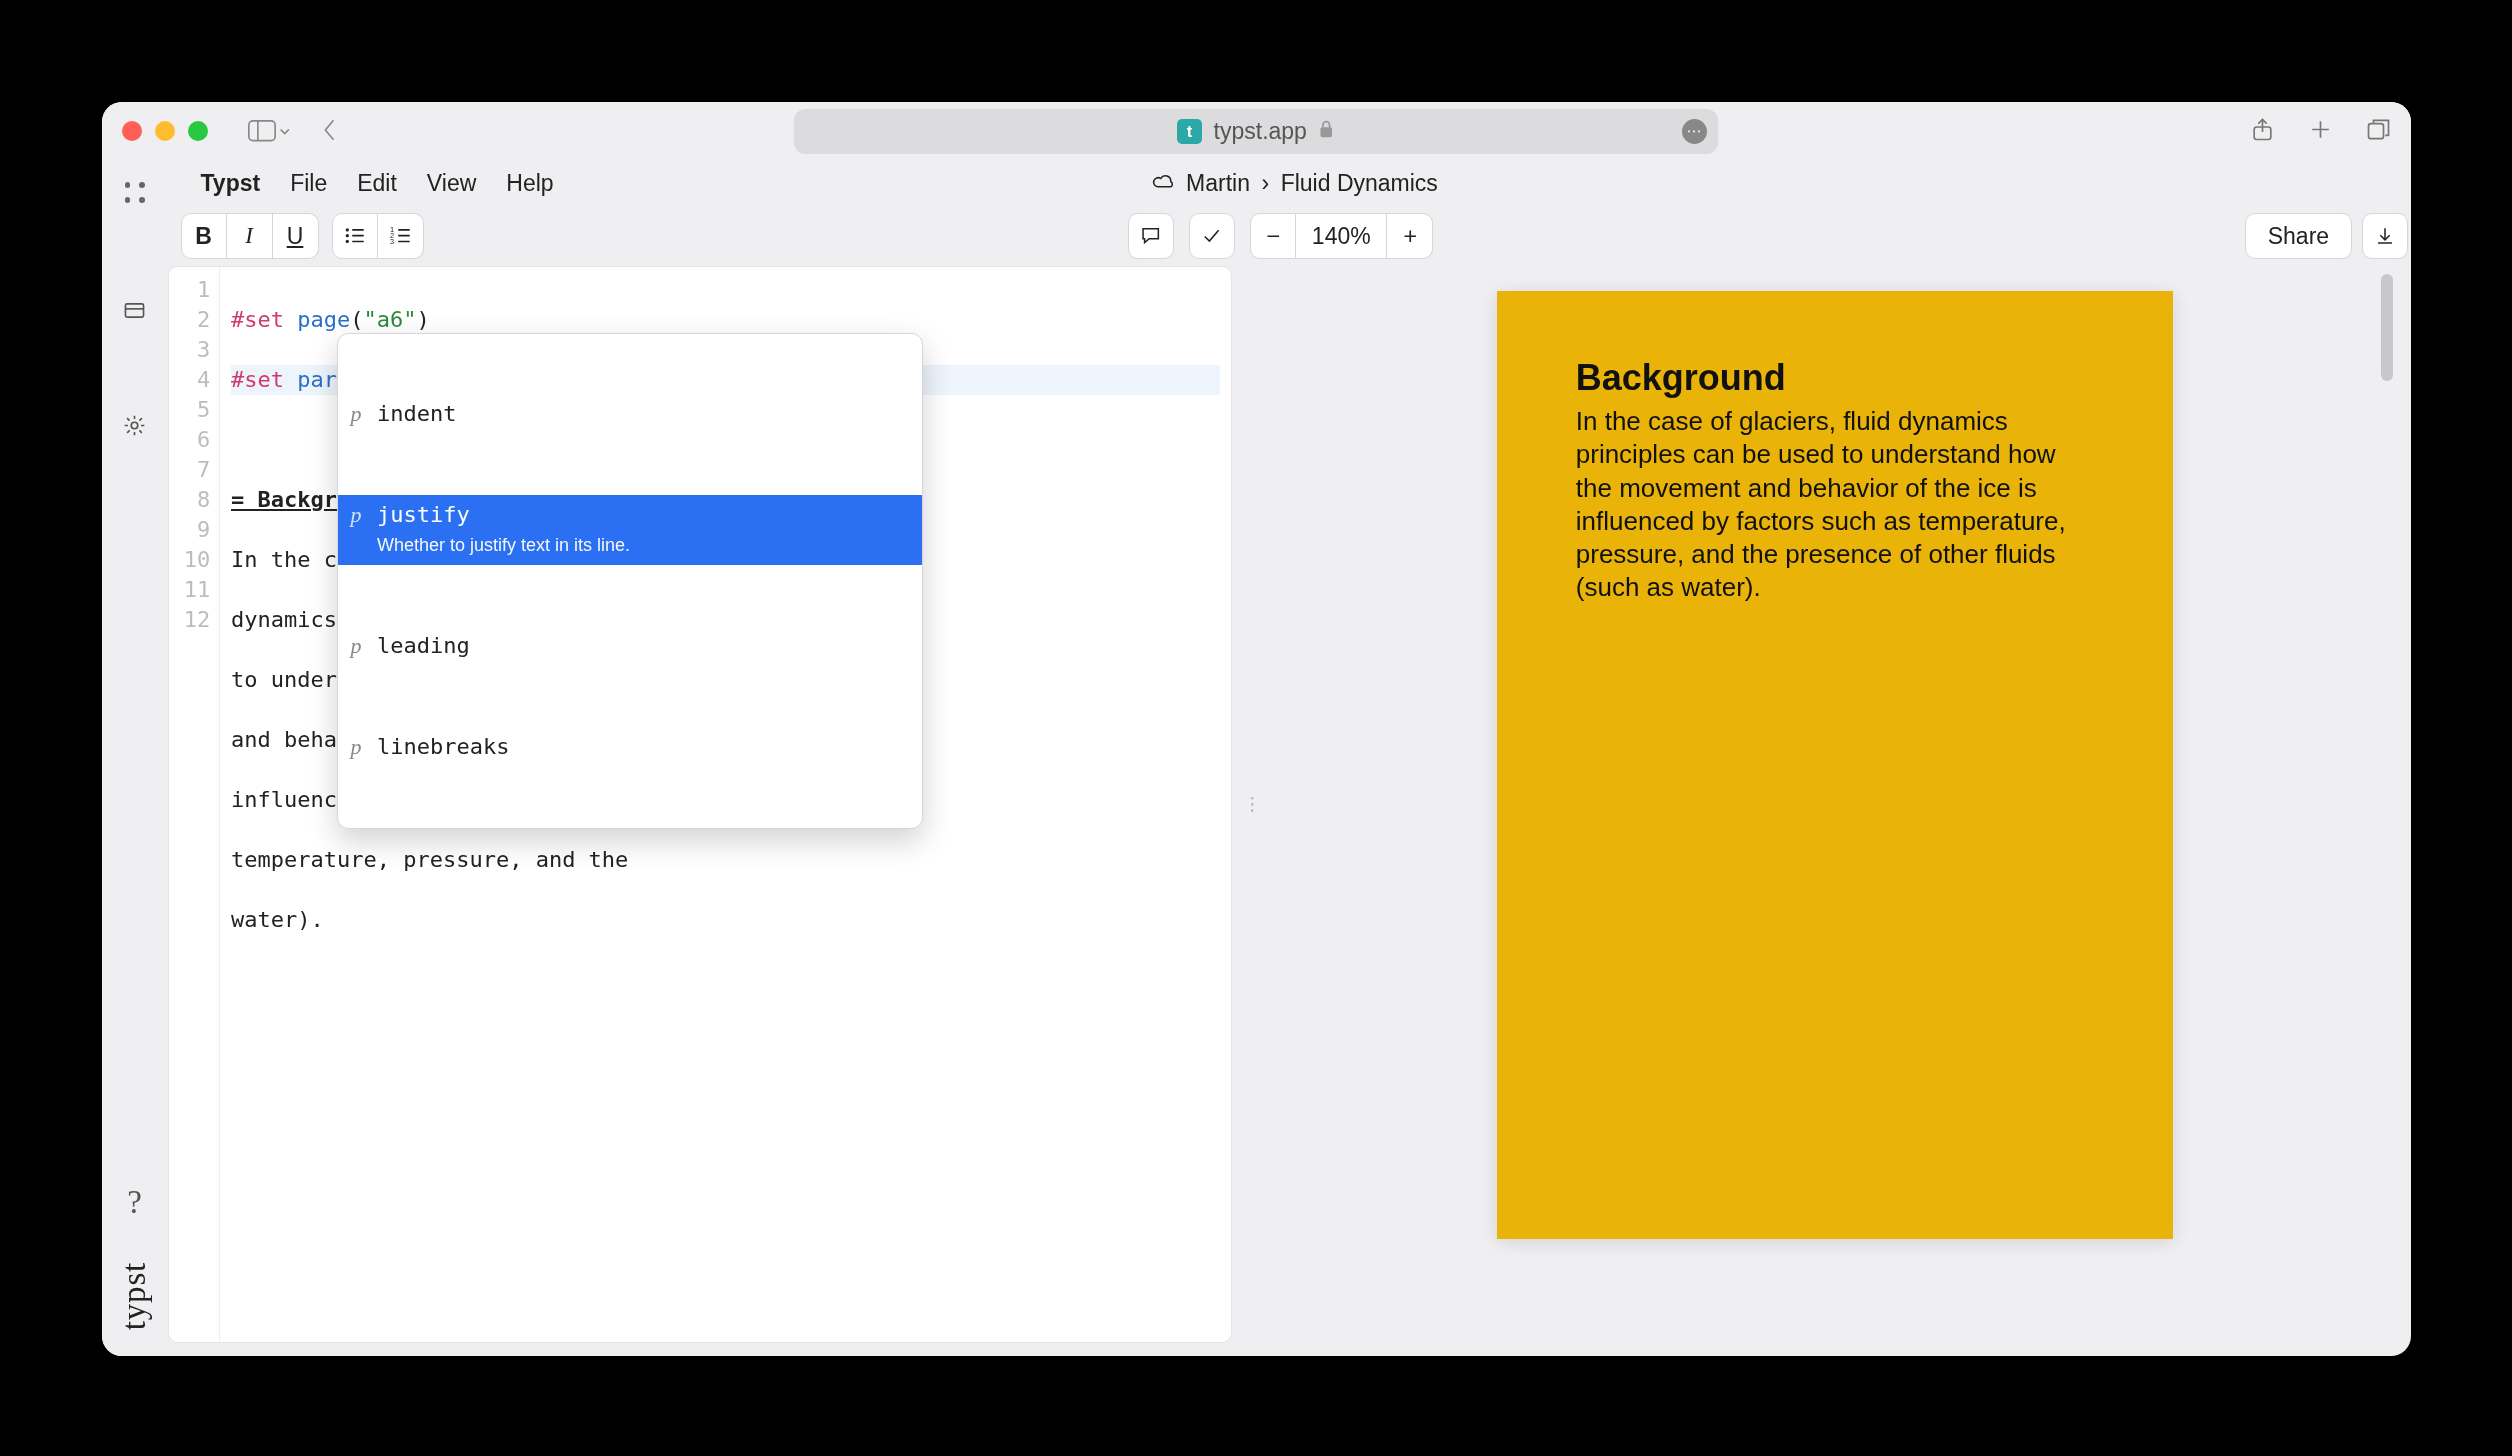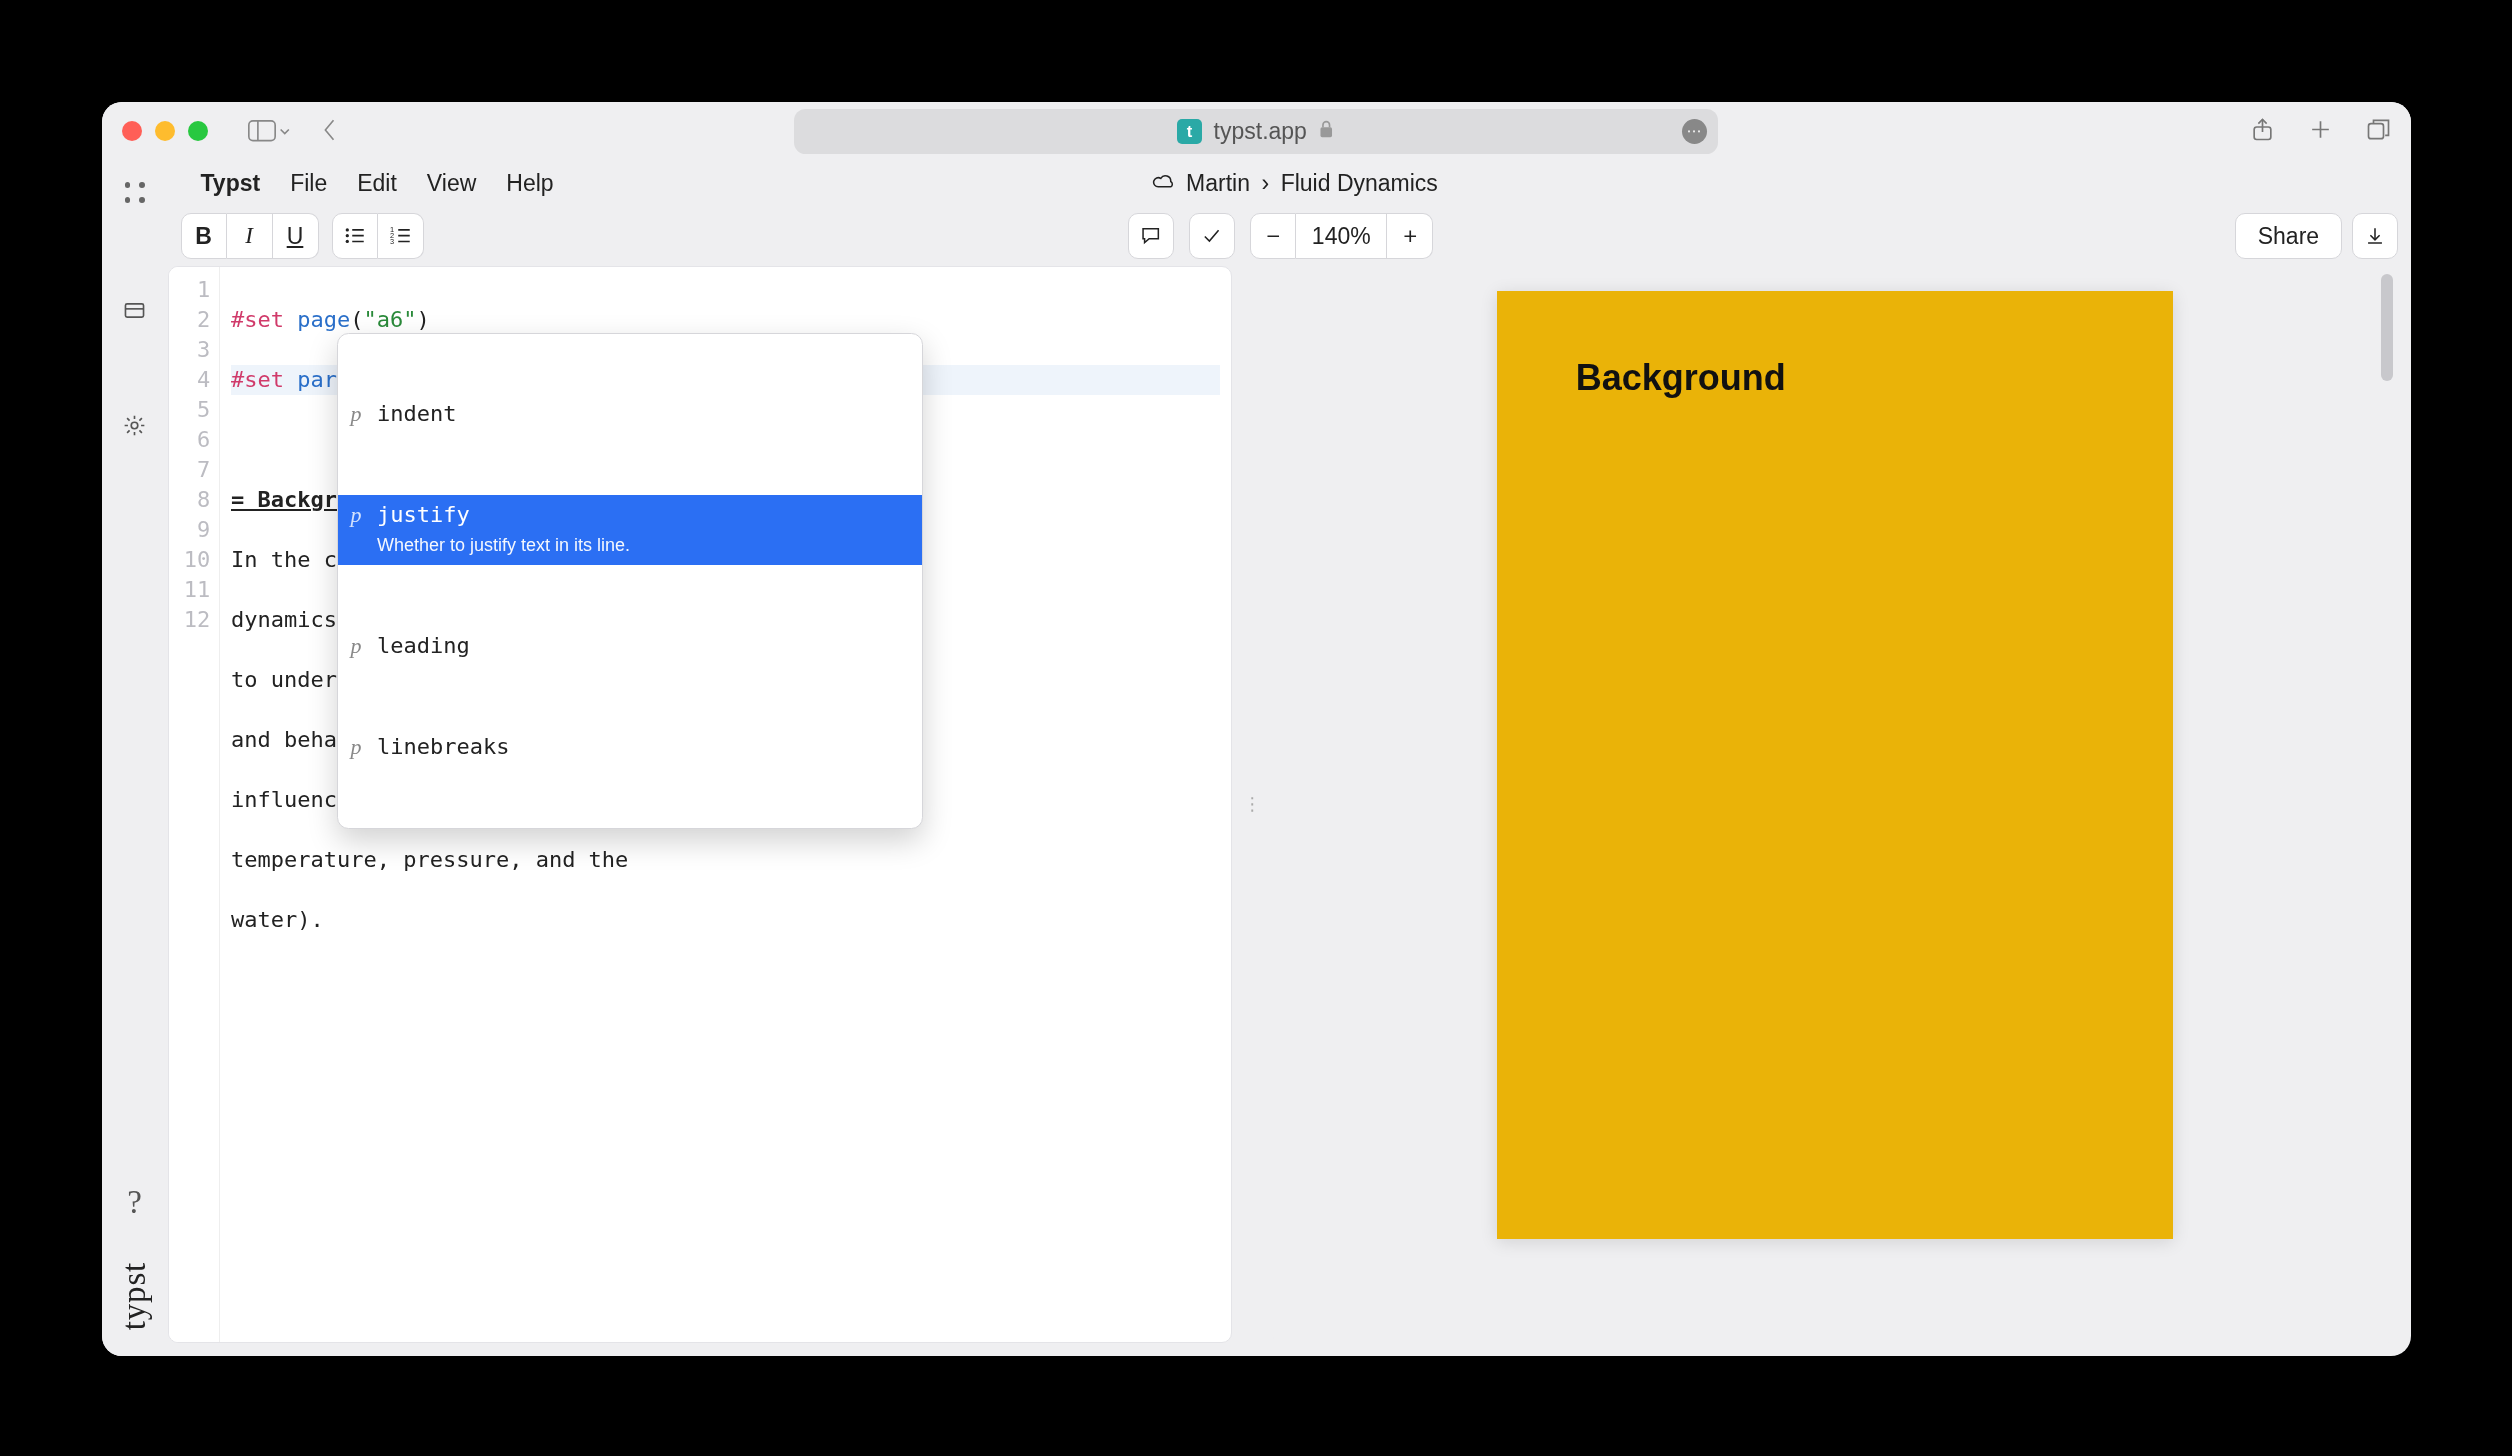--- a/index.html
+++ b/index.html
@@ -122,21 +122,21 @@
   .btn-group .btn + .btn { border-left: none; }
   .btn.b { font-weight: 800; }
   .btn.i { font-style: italic; font-family: Georgia, serif;}
   .btn.u { text-decoration: underline; }
   .tool-center {
     position:absolute;
     display:flex; align-items:center; gap:15px;
   }
   .zoom-group { display:flex; }
   .zoom-val { min-width: 91px; font-size:23px; justify-content:center;}
-  .tb-right2 { position:absolute; right:13px; display:flex; gap:10px;}
+  .tb-right2 { position:absolute; right:3px; display:flex; gap:10px;}
   .share-btn { font-size:23px; padding: 0 21.4px;}
   .workspace { flex:1; display:flex; gap:16.5px; padding: 0 13px 13px 0;}
   .editor-pane {
     flex: 1.02;
     background:#fff;
     border-radius: 10px;
     border: 0.8px solid #e4e4e8;
     position:relative;
     display:flex;
     overflow:hidden;
@@ -469,20 +469,21 @@
           </div>
         </div>
 
         <div class="split-handle">
             <span class="dots-v"></span>
           </div>
 
         <div class="preview-pane">
           <div class="page-preview">
             <h1>Background</h1>
+            <p>In the case of glaciers, fluid dynamics principles can be used to understand how the movement and behavior of the ice is influenced by factors such as temperature, pressure, and the presence of other fluids (such as water).</p>
           </div>
           <div class="scrollbar-track">
             <div class="scrollbar-thumb"></div>
           </div>
         </div>
 
       </div>
     </div>
   </div>
 </div>

